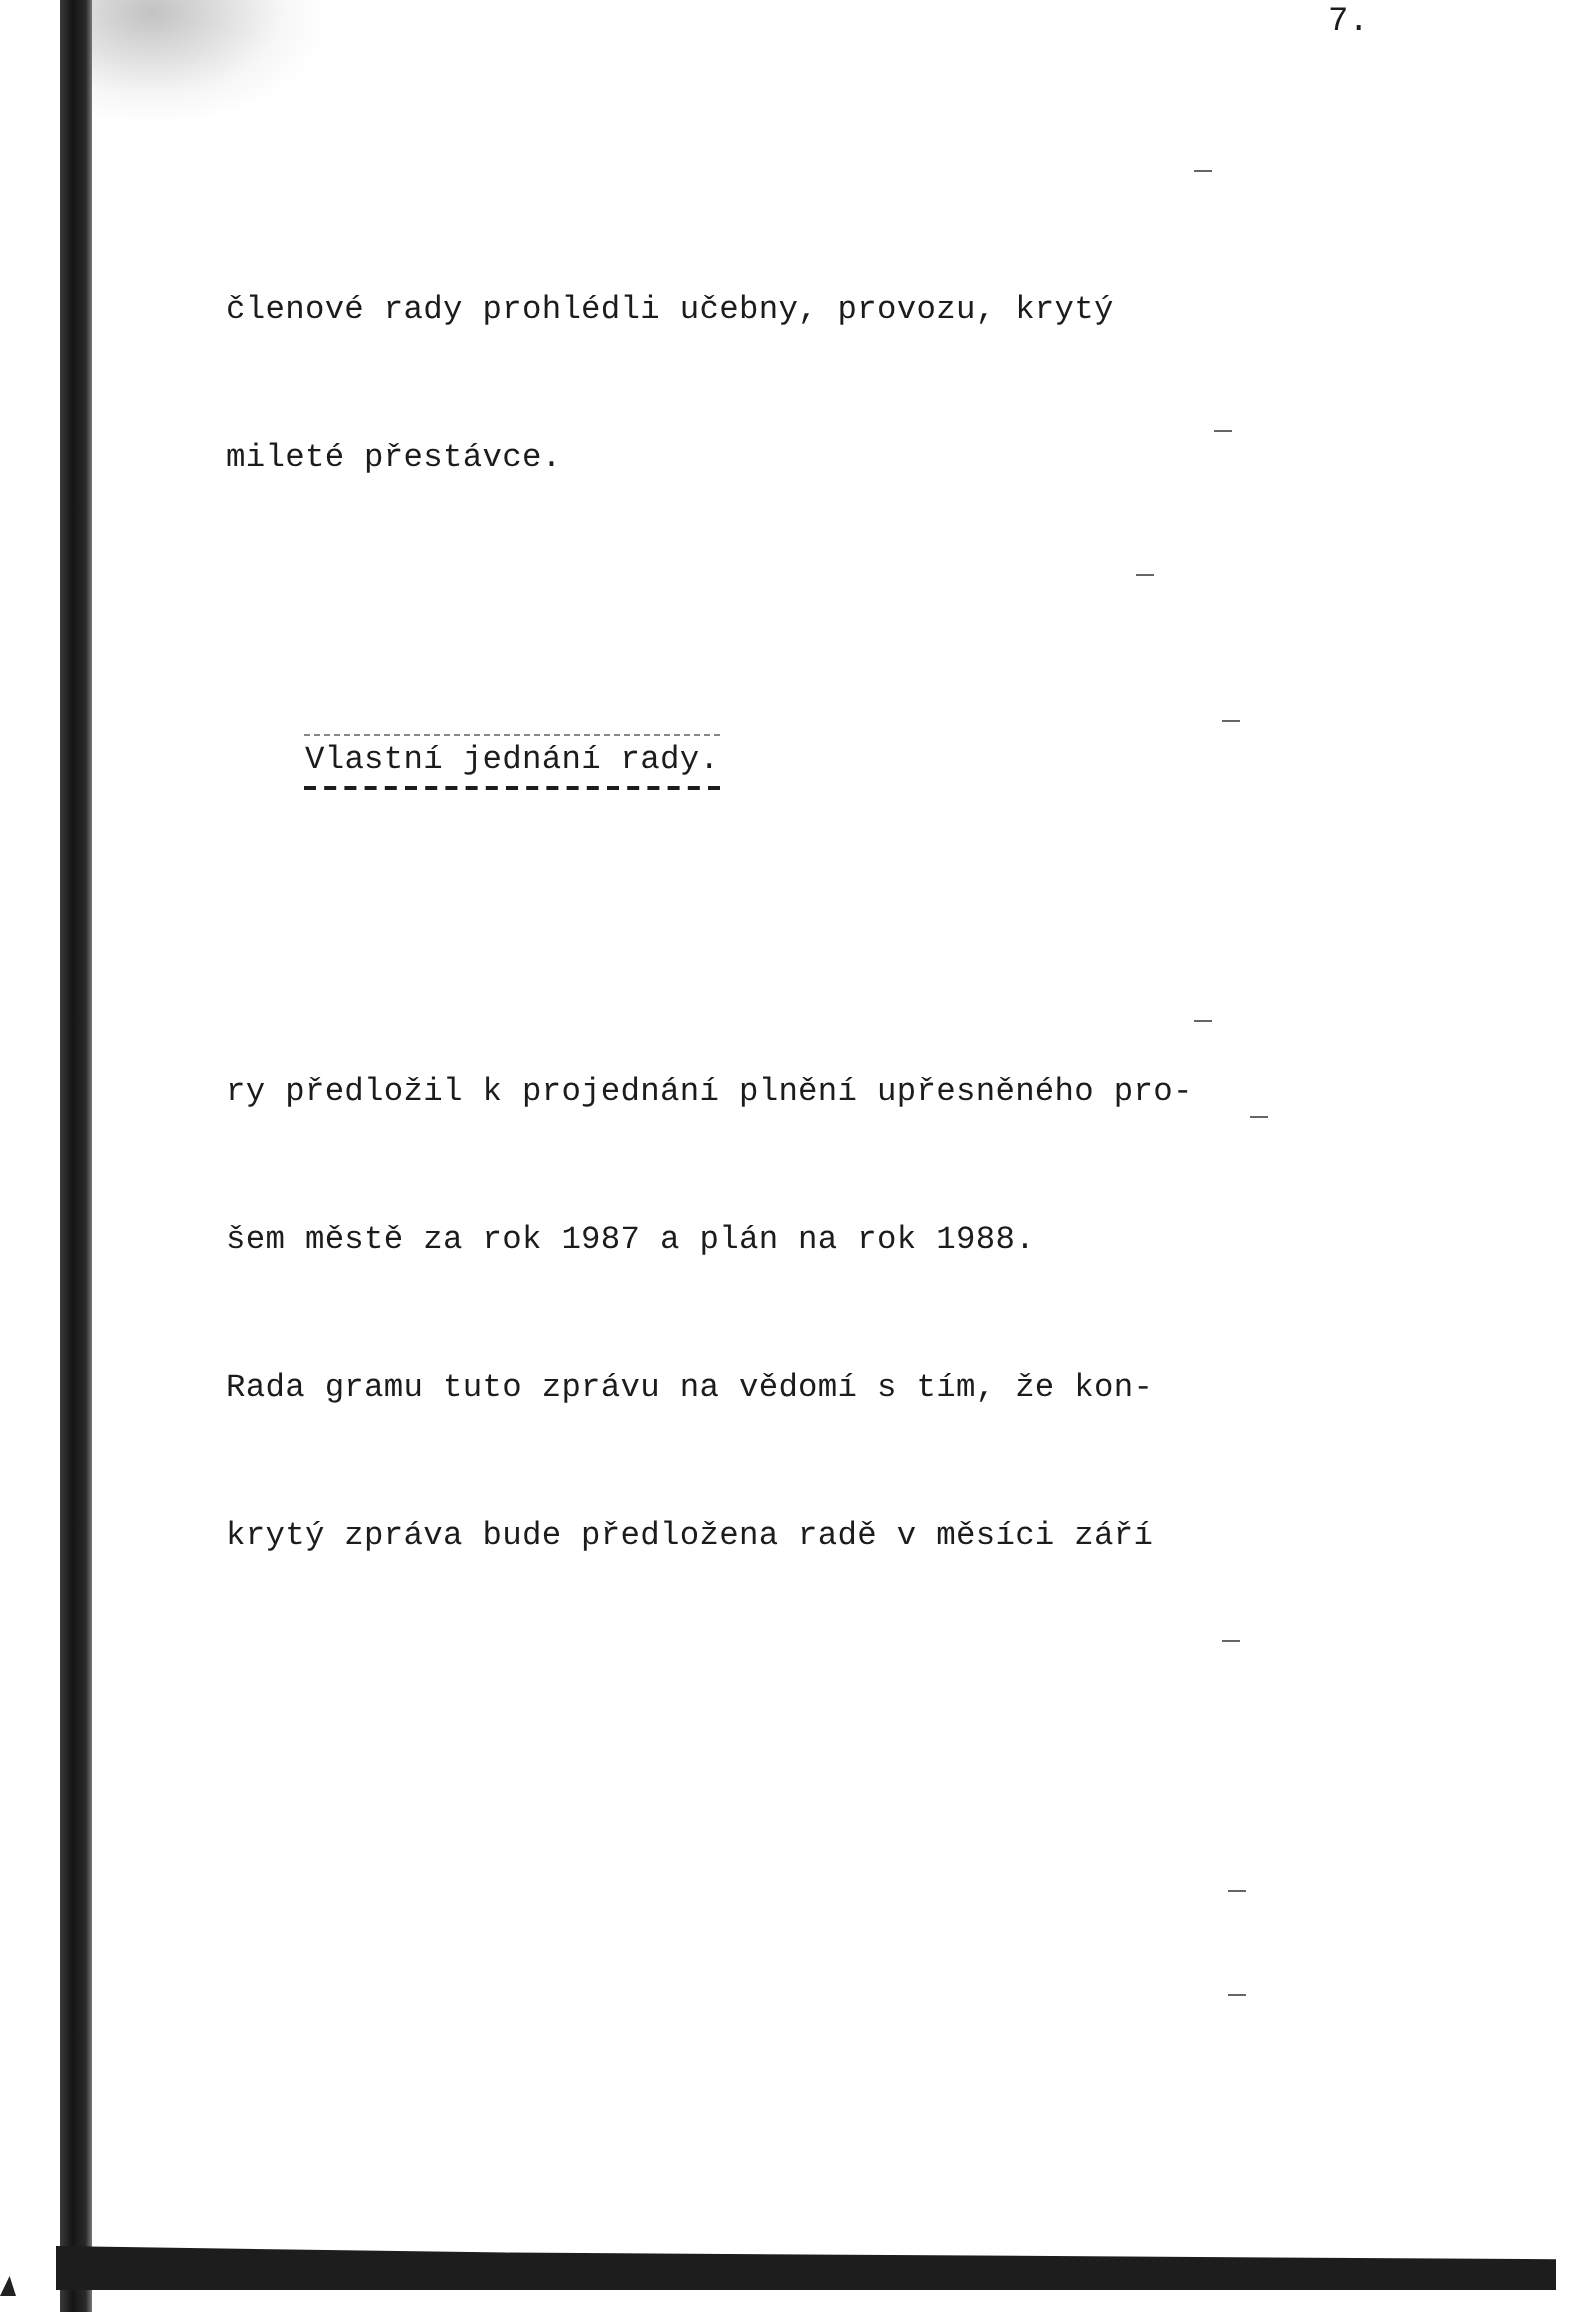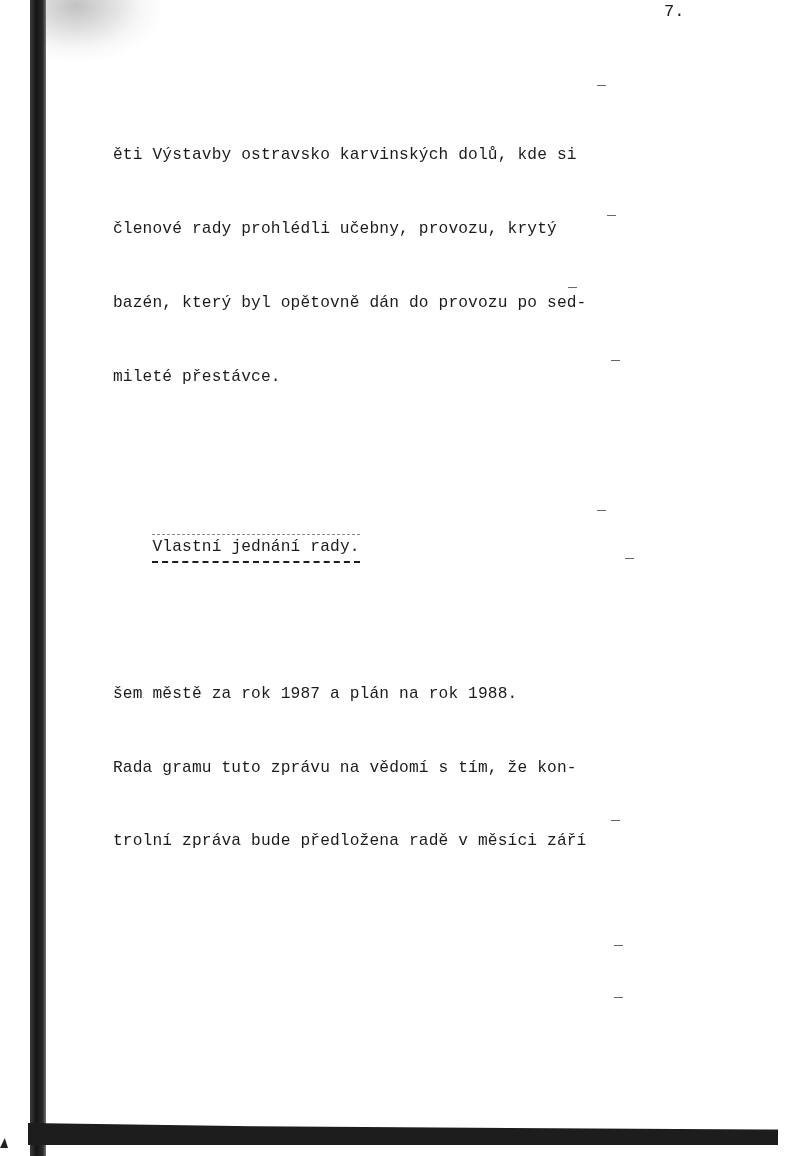--- a/index.html
+++ b/index.html
@@ -30,21 +30,21 @@
     position: absolute; left: 664px; top: 2px; font-size: 17px;
   }
   .text {
     position: absolute; left: 113px; top: 45px; width: 520px;
     font-size: 16.2px; line-height: 24.6px; letter-spacing: 0.15px;
     white-space: pre;
   }
   .line { display: block; height: 24.6px; }
   .heading {
     display: inline-block; border-bottom: 2px dashed #1c1c1c;
-    border-top: 1px dashed #888; padding-bottom: 1px; margin-top: 20px;
+    border-top: 1px dashed #888; padding-bottom: 1px;
   }
   .gap { display: block; height: 20px; }
   .margin-mark {
     position: absolute; width: 9px; height: 1px; background: #666;
   }
 </style>
 </head>
 <body>
 
 <div class="scan-shadow"></div>
@@ -59,33 +59,32 @@
 <div class="margin-mark" style="left:568px; top:287px;"></div>
 <div class="margin-mark" style="left:611px; top:360px;"></div>
 <div class="margin-mark" style="left:597px; top:510px;"></div>
 <div class="margin-mark" style="left:625px; top:558px;"></div>
 <div class="margin-mark" style="left:611px; top:820px;"></div>
 <div class="margin-mark" style="left:614px; top:945px;"></div>
 <div class="margin-mark" style="left:614px; top:997px;"></div>
 
 <div class="text">
   <div>
-    <span class="line">ěti Výstavby ostravsko karvinských dolů, kde si</span>
     <span class="line">členové rady prohlédli učebny, provozu, krytý</span>
-    <span class="line">bazén, který byl opětovně dán do provozu po sed-</span>
     <span class="line">mileté přestávce.</span>
   </div>
   <span class="line" style="margin-top:2px;">
     <span class="heading">Vlastní jednání rady.</span>
   </span>
   <span class="gap"></span>
   <div>
+    <span class="line">ry předložil k projednání plnění upřesněného pro-</span>
     <span class="line">šem městě za rok 1987 a plán na rok 1988.</span>
     <span class="line">Rada gramu tuto zprávu na vědomí s tím, že kon-</span>
-    <span class="line">trolní zpráva bude předložena radě v měsíci září</span>
+    <span class="line">krytý zpráva bude předložena radě v měsíci září</span>
     
     
     
     
     
     
     
     
     
     

